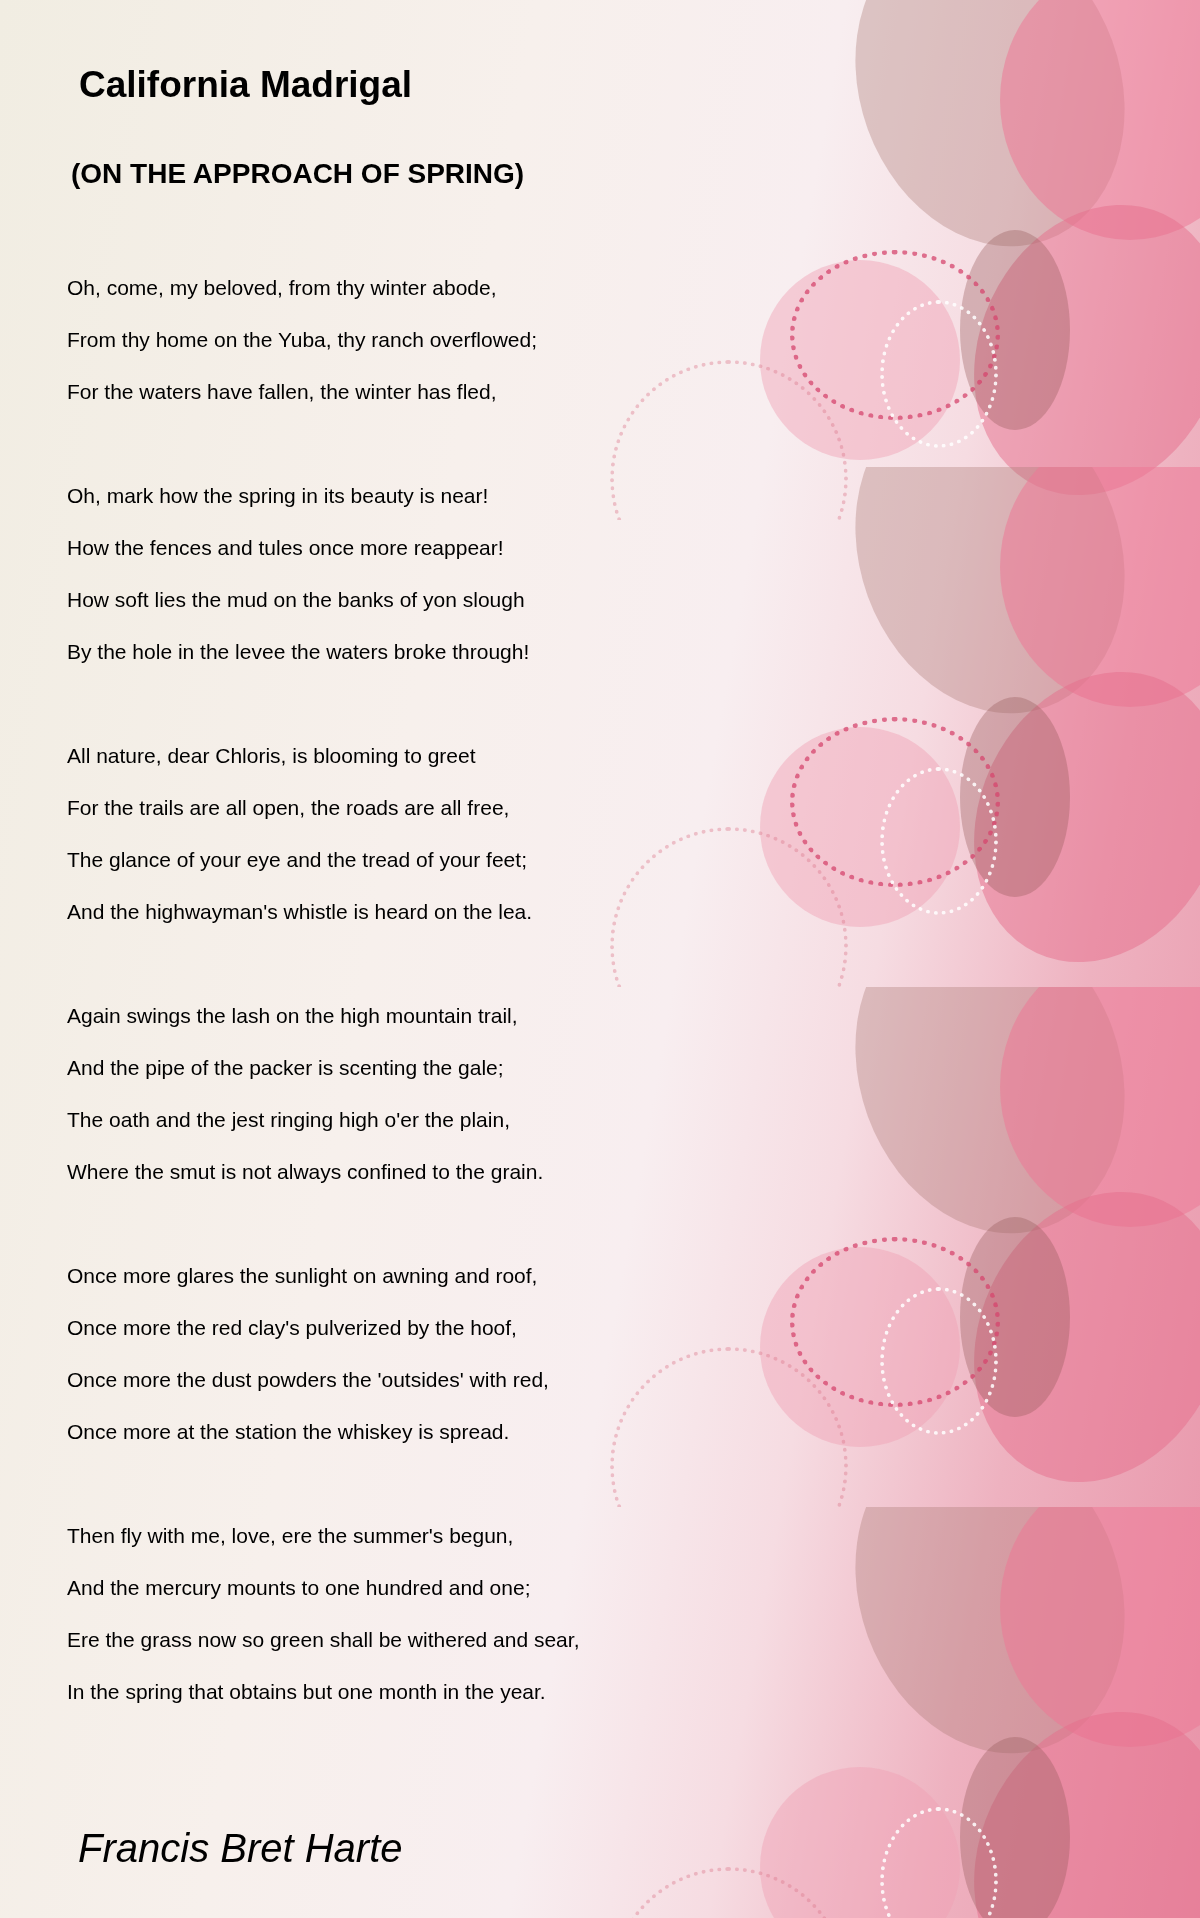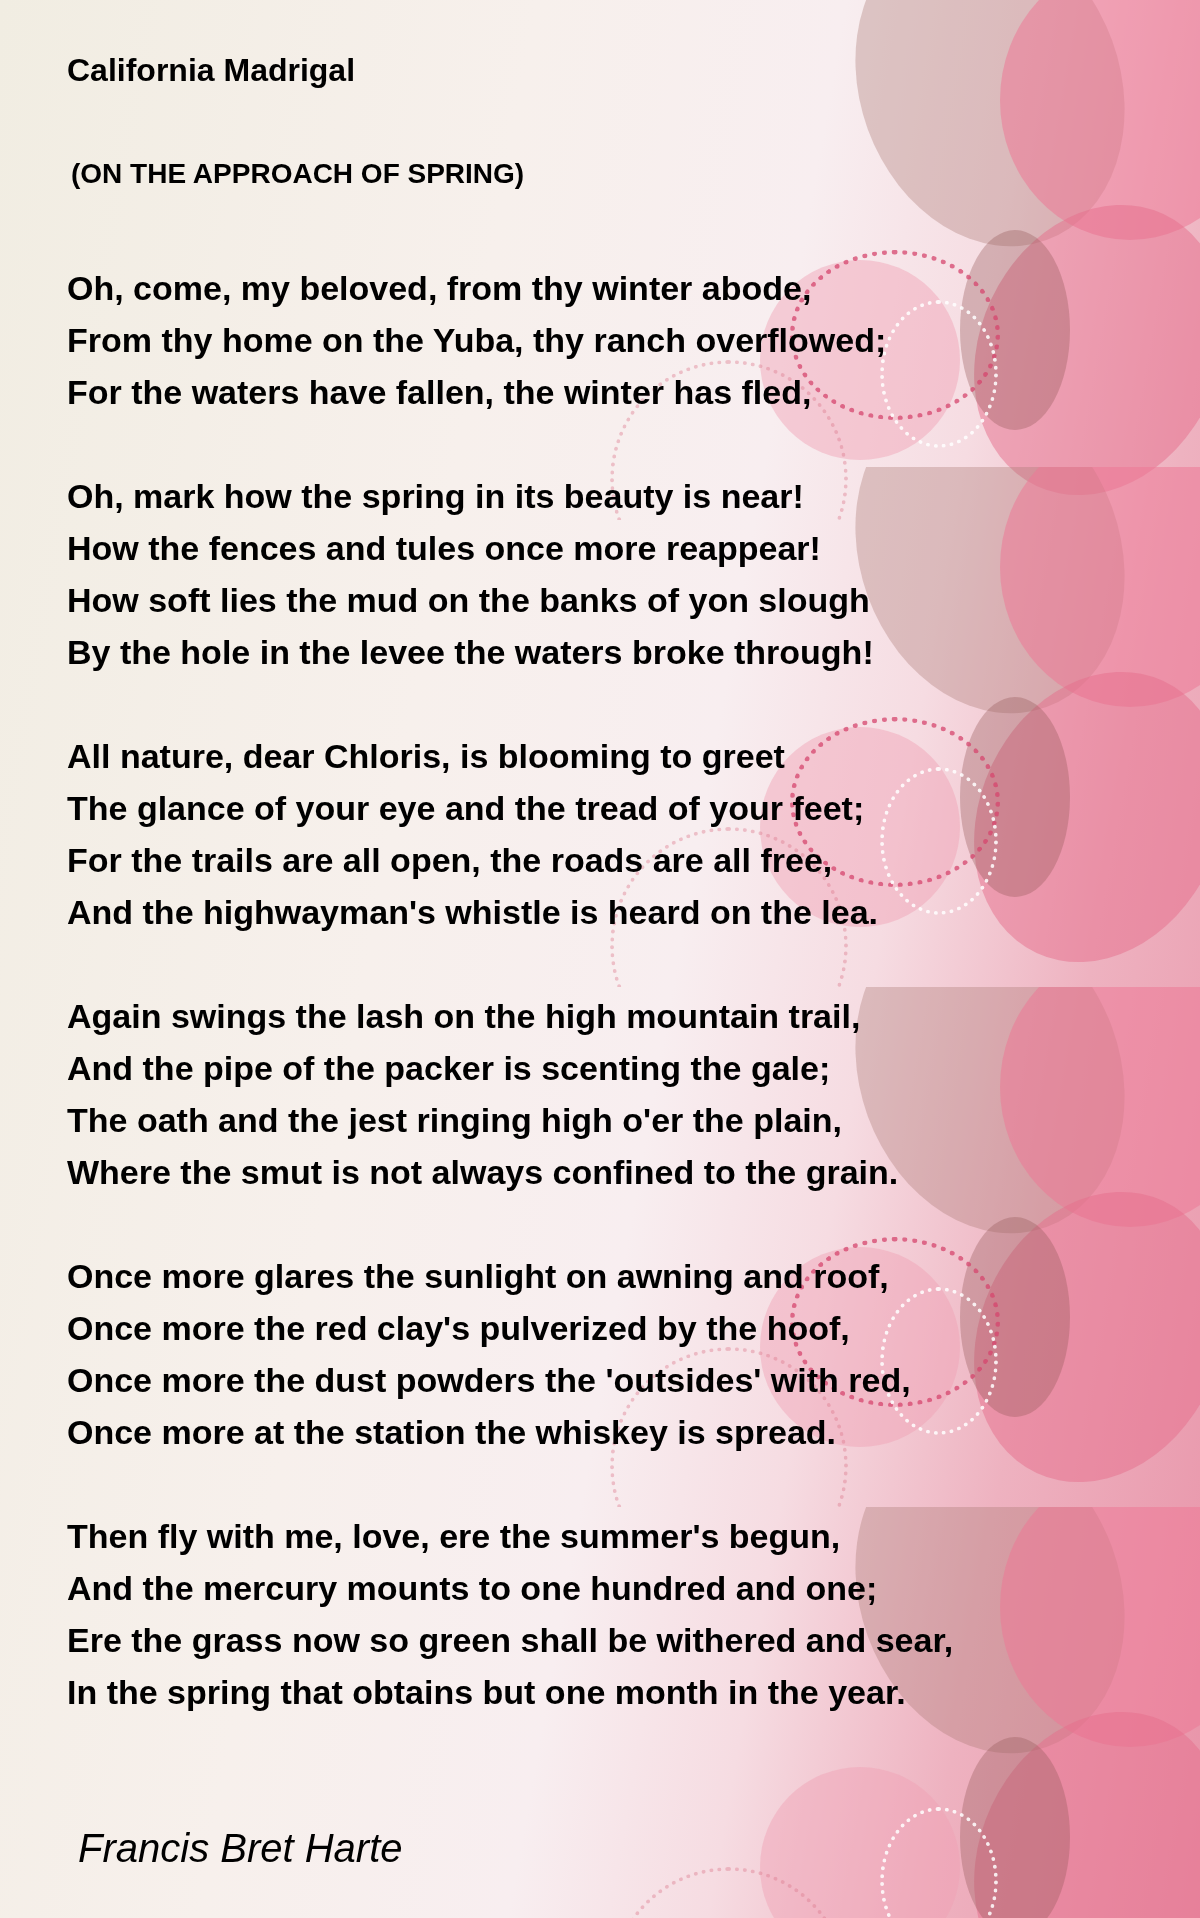--- a/index.html
+++ b/index.html
@@ -20,31 +20,31 @@
   .dots {
     position: absolute; border-radius: 50%;
     border: 5px dotted rgba(214,70,110,0.75);
   }
   .dots.white { border-color: rgba(255,255,255,0.85); border-width: 4px; }
   .dots.faint { border-color: rgba(220,120,140,0.4); border-width: 4px; }
   .content {
     position: absolute; left: 67px; top: 0; width: 1000px; color: #000;
   }
   .title {
-    position: absolute; left: 0; top: 52px; margin: 0;
-    font-size: 32px; font-weight: bold; white-space: nowrap; text-align: center;
+    position: absolute; left: 0; top: 52px; margin: 12px;
+    font-size: 37px; font-weight: bold; white-space: nowrap; text-align: center;
   }
   .subtitle {
     position: absolute; left: 4px; top: 158px; margin: 0;
     font-size: 28px; font-weight: bold; white-space: nowrap;
   }
   .poem { position: absolute; left: 0; top: 262px; }
   .stanza { margin: 0 0 52px 0; }
   .line {
-    display: block; font-size: 34px; font-weight: bold;
+    display: block; font-size: 21px; font-weight: normal;
     line-height: 52px; height: 52px; white-space: nowrap;
   }
   .author {
     position: absolute; left: 3px; top: 1818px; margin: 8px;
     font-size: 40px; font-style: italic; font-weight: normal; white-space: nowrap;
   }
 </style>
 </head>
 <body>
 
@@ -102,22 +102,22 @@
       <span class="line">For the waters have fallen, the winter has fled,</span>
     </p>
     <p class="stanza">
       <span class="line">Oh, mark how the spring in its beauty is near!</span>
       <span class="line">How the fences and tules once more reappear!</span>
       <span class="line">How soft lies the mud on the banks of yon slough</span>
       <span class="line">By the hole in the levee the waters broke through!</span>
     </p>
     <p class="stanza">
       <span class="line">All nature, dear Chloris, is blooming to greet</span>
+      <span class="line">For the trails are all open, the roads are all free,</span>
       <span class="line">The glance of your eye and the tread of your feet;</span>
-      <span class="line">For the trails are all open, the roads are all free,</span>
       <span class="line">And the highwayman's whistle is heard on the lea.</span>
     </p>
     <p class="stanza">
       <span class="line">Again swings the lash on the high mountain trail,</span>
       <span class="line">And the pipe of the packer is scenting the gale;</span>
       <span class="line">The oath and the jest ringing high o'er the plain,</span>
       <span class="line">Where the smut is not always confined to the grain.</span>
     </p>
     <p class="stanza">
       <span class="line">Once more glares the sunlight on awning and roof,</span>

